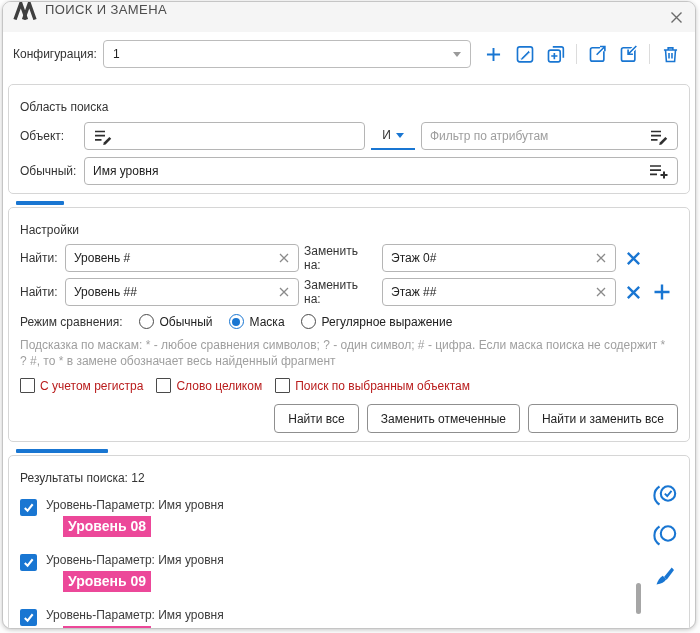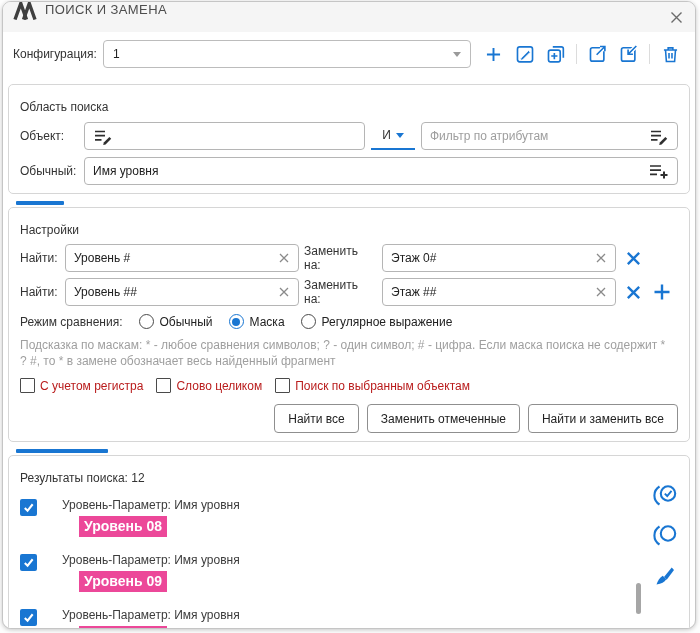--- a/index.html
+++ b/index.html
@@ -76,21 +76,21 @@
 
   .btn-row { display:flex; justify-content:flex-end; gap:8px; margin-top:11px; }
   .btn { height:29px; padding:0 13px; background:#fff; border:1px solid #8f8f8f; border-radius:4px;
     font-size:12px; color:#222; display:flex; align-items:center; cursor:pointer; }
 
   
   .result-item { display:flex; align-items:flex-start; gap:9px; margin-top:16px; }
   .result-item.first { margin-top:12px; }
   .result-check { width:17px; height:17px; background:#1976d2; border-radius:2px; flex:none;
     display:flex; align-items:center; justify-content:center; margin-top:1px; cursor:pointer; }
-  .result-body { display:flex; flex-direction:column; gap:4px;margin-left:16px; }
+  .result-body { display:flex; flex-direction:column; gap:4px; }
   .result-label { font-size:12px; color:#3c3c3c; }
   .result-value { margin-left:17px; background:#ec4899; color:#fff; font-weight:bold; font-size:14px;
     padding:2px 5px 3px 5px; align-self:flex-start; }
   .results-icons { position:absolute; top:26px; right:11px; display:flex; flex-direction:column;
     gap:13px; align-items:center; }
   .results-icons .iconbtn { width:27px; height:27px; }
   .scroll-thumb { position:absolute; right:48px; top:127px; width:5px; height:31px;
     background:#a6a6a6; border-radius:2.5px; cursor:pointer; }
 </style>
 </head>

